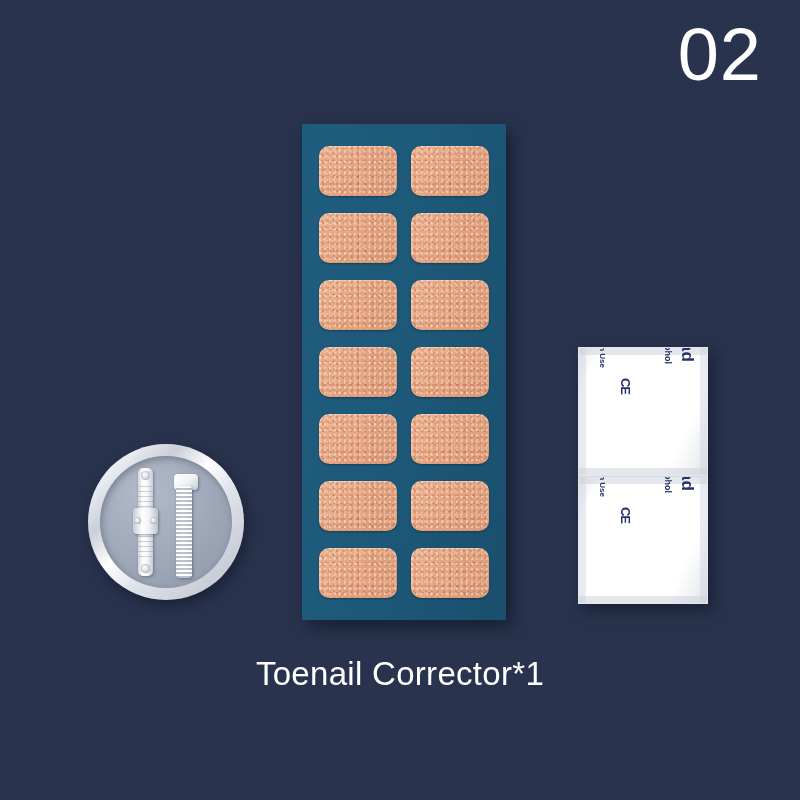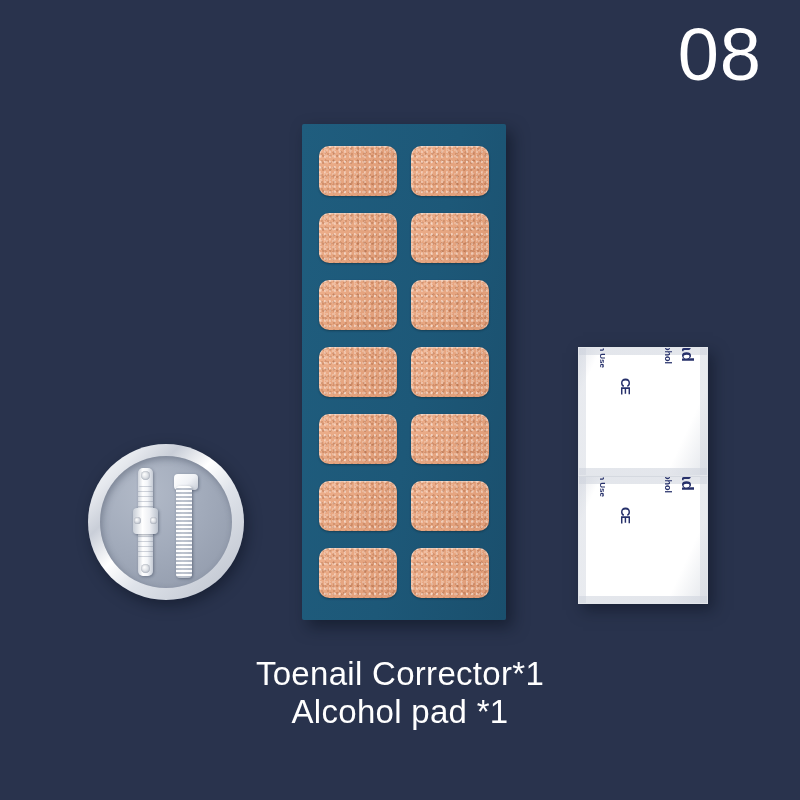--- a/index.html
+++ b/index.html
@@ -281,21 +281,21 @@
     font-weight: 400;
     line-height: 38px;
     letter-spacing: 0.3px;
   }
 </style>
 </head>
 <body style="background: rgb(41, 51, 77);">
 
 <div class="stage" style="background: rgb(41, 51, 77);">
 
-  <div class="step-number">08</div>
+  <div class="step-number">02</div>
 
   <div class="patch-sheet">
     <div class="patch-row">
       <div class="patch"></div>
       <div class="patch"></div>
     </div>
     <div class="patch-row">
       <div class="patch"></div>
       <div class="patch"></div>
     </div>
@@ -341,16 +341,15 @@
     <div class="pad-packet">
       <span class="pad-text pad-title">Alcohol Pad</span>
       <span class="pad-text pad-subtitle">75% Alcohol</span>
       <span class="pad-text pad-ce">CE</span>
       <span class="pad-text pad-usage">For Disinfection Use</span>
     </div>
   </div>
 
   <div class="caption">
     <div class="caption-line">Toenail Corrector*1</div>
-    <div class="caption-line">Alcohol pad *1</div>
   </div>
 
 </div>
 
 </body></html>

